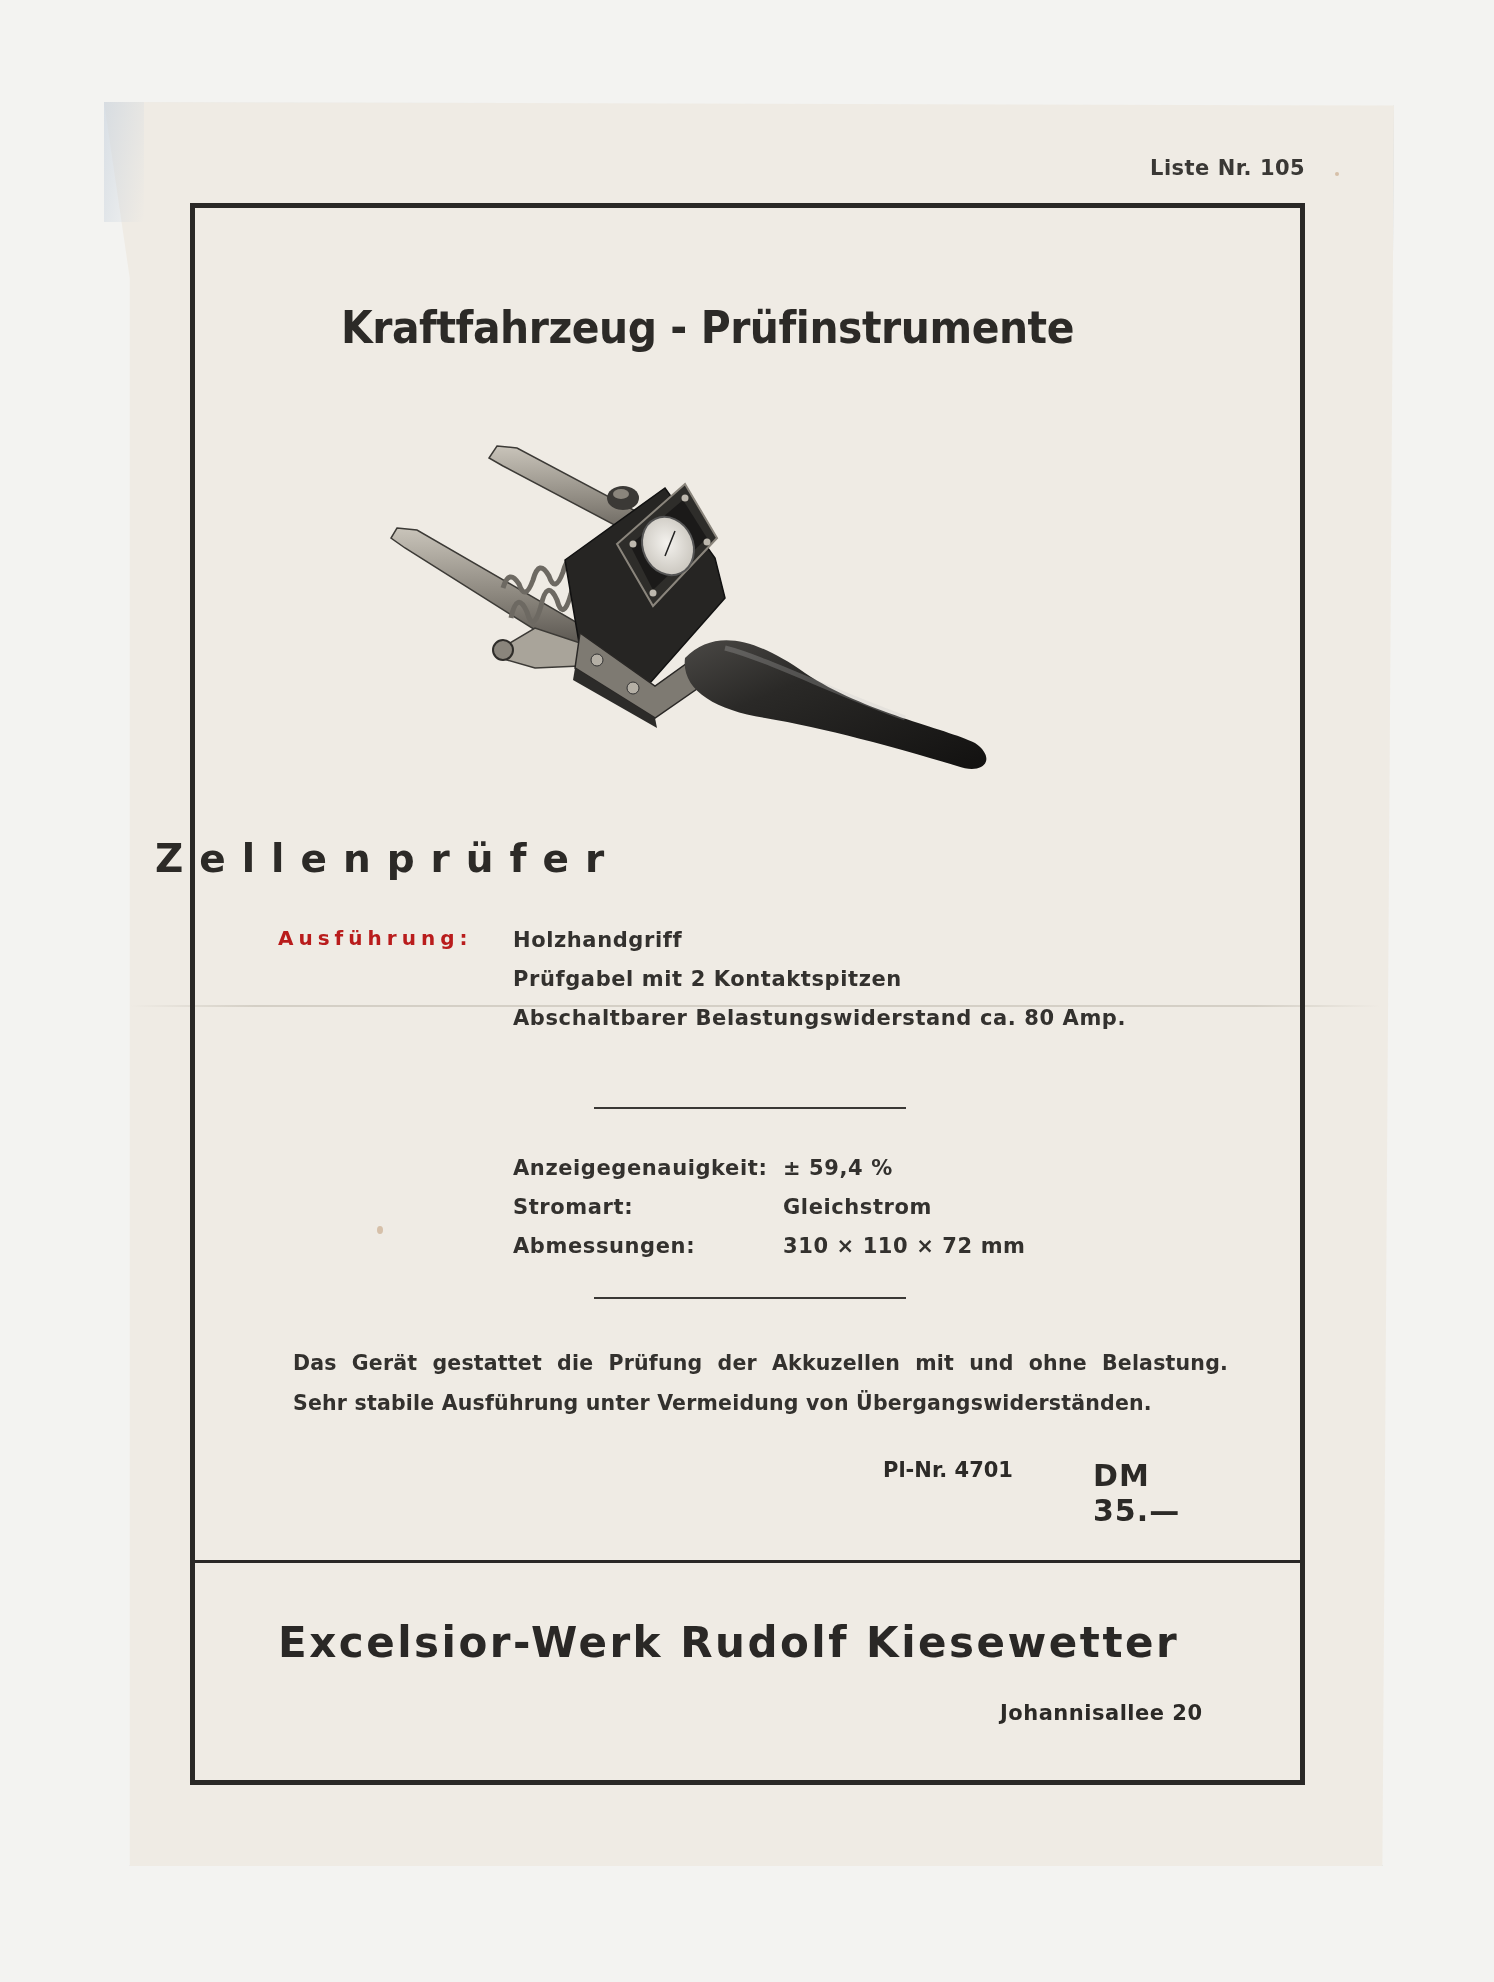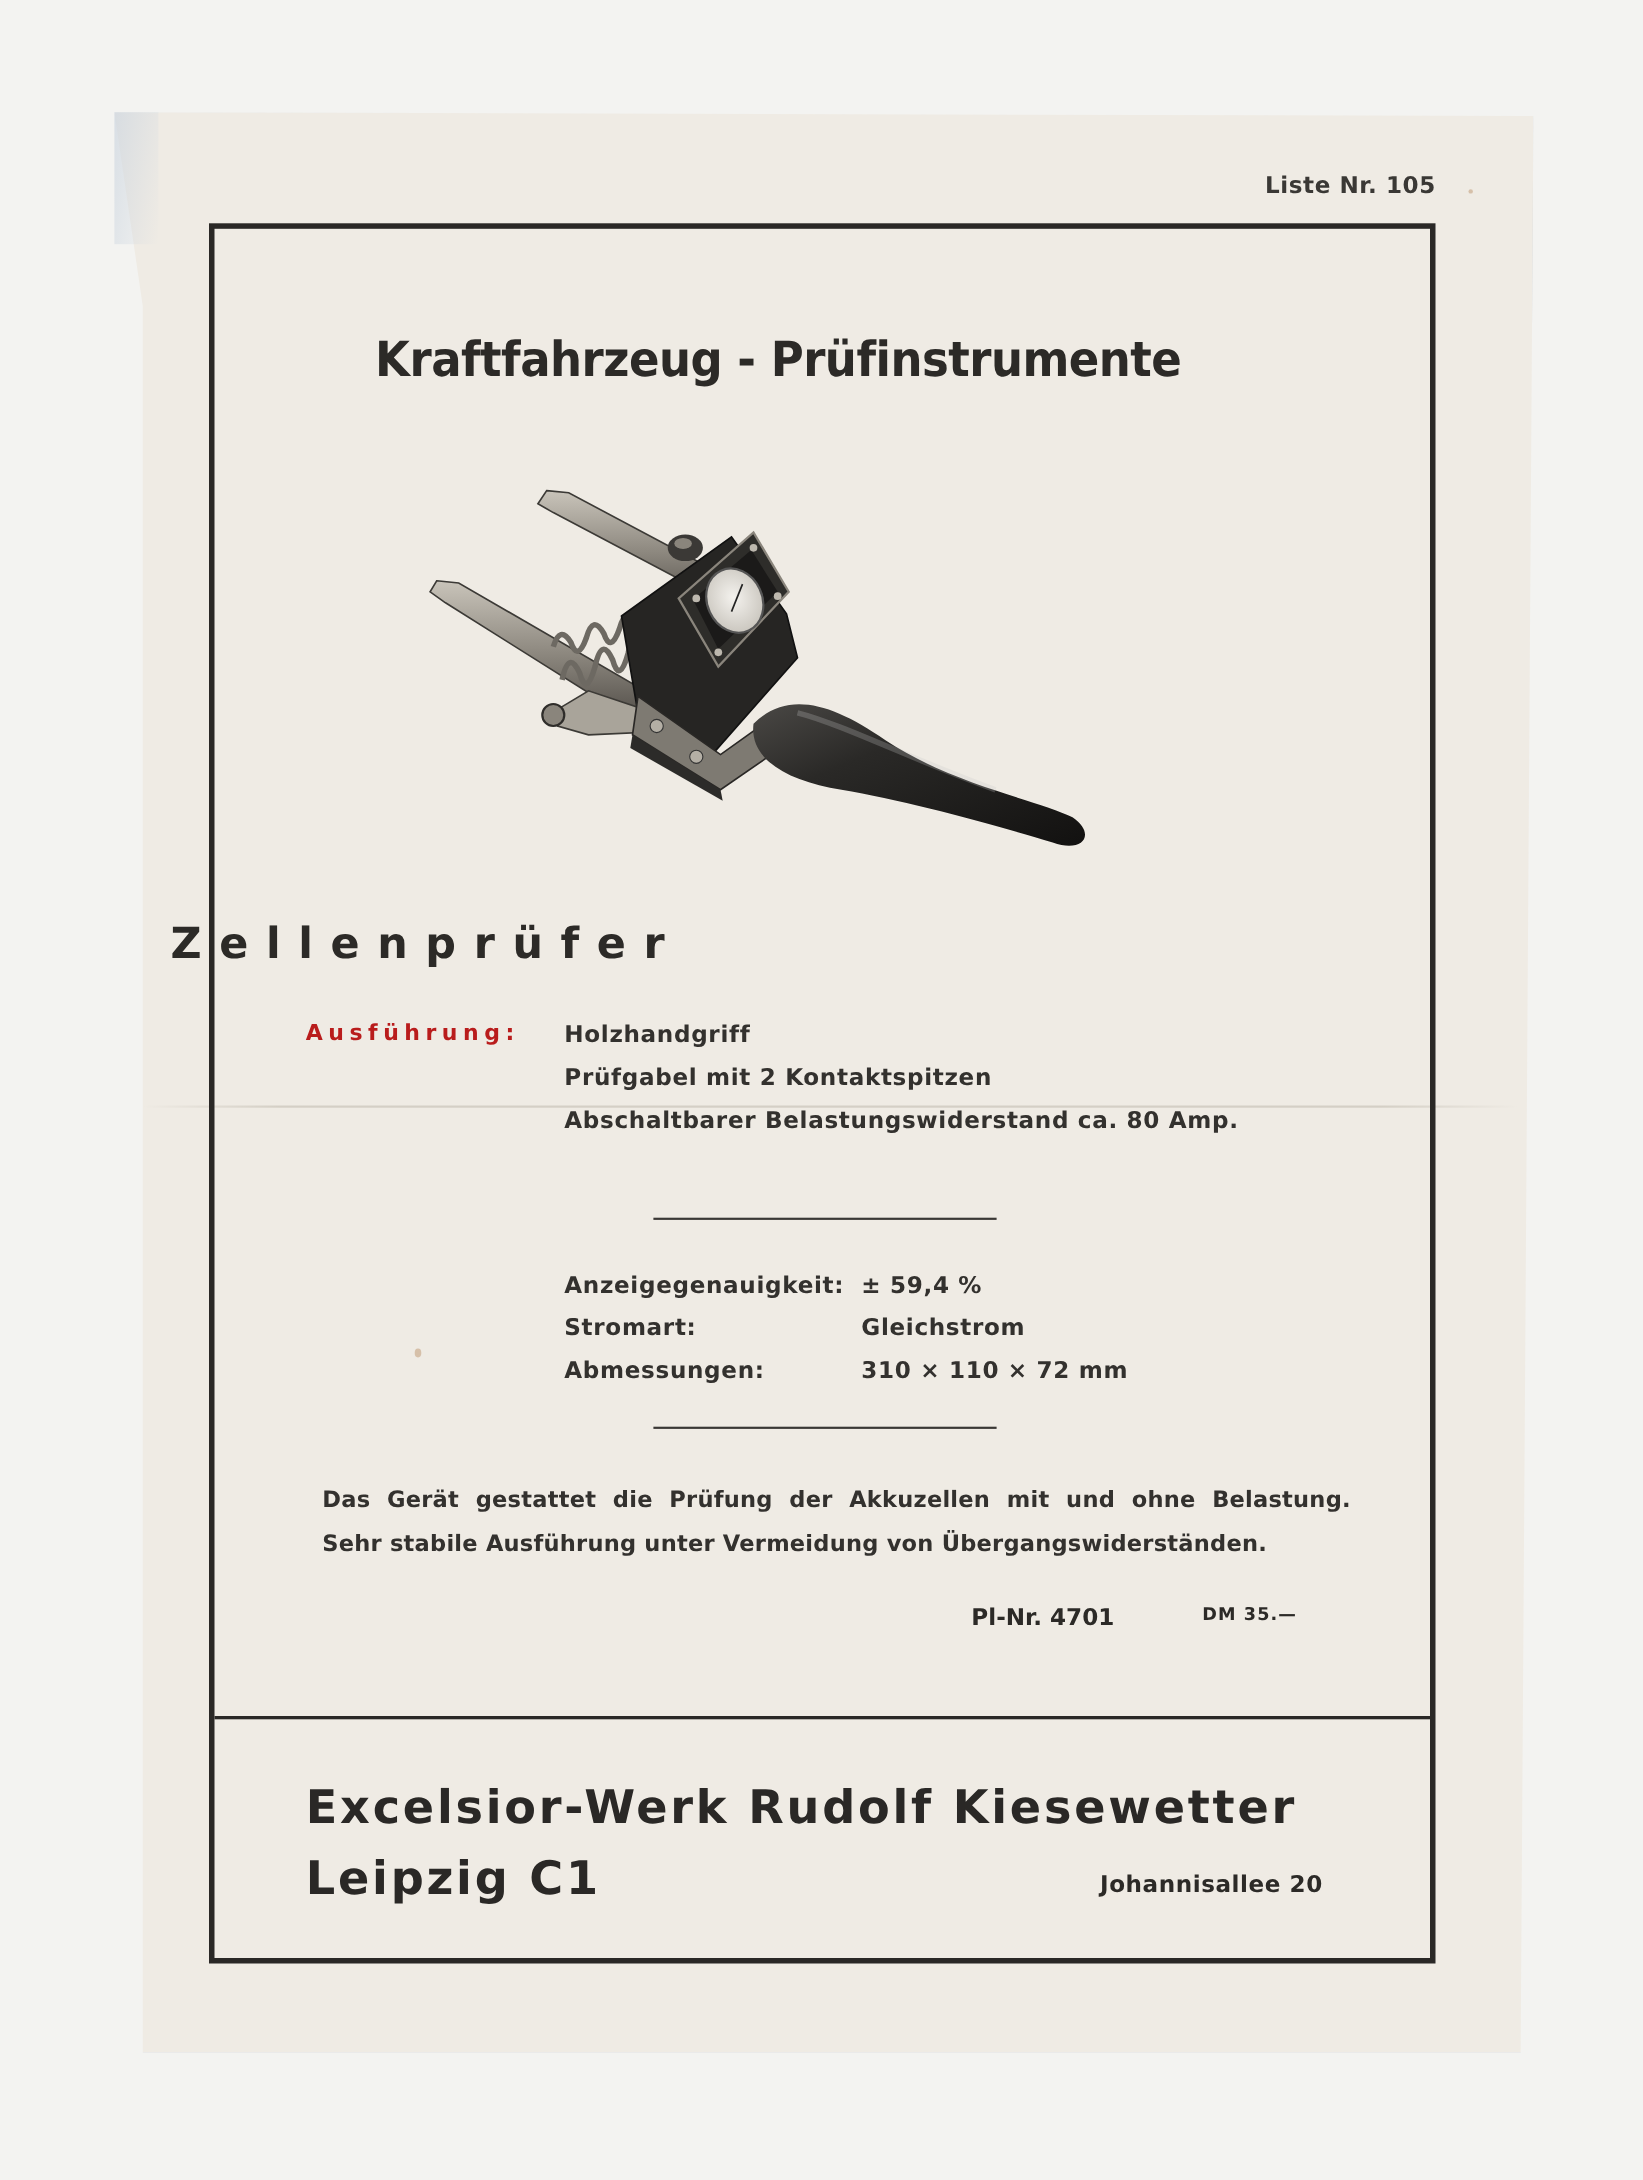--- a/index.html
+++ b/index.html
@@ -163,21 +163,21 @@
     font-weight: bold;
     color: #2c2a27;
   }
   .pl-nr {
     position: absolute;
     left: 688px;
   }
   .price {
     position: absolute;
     left: 898px;
-    font-size: 16px;
+    font-size: 30px;
     letter-spacing: 1px;
   }
   .footer-sep {
     position: absolute;
     left: 0;
     top: 1352px;
     width: 100%;
     height: 3px;
     background: #2a2826;
   }
@@ -321,15 +321,14 @@
   </div>
 
   <div class="price-row">
     <span class="pl-nr">Pl-Nr. 4701</span>
     <span class="price">DM 35.—</span>
   </div>
 
   <div class="footer-sep"></div>
 
   <div class="company">Excelsior-Werk Rudolf Kiesewetter</div>
-  <div class="city">Leipzig C1</div>
   <div class="address">Johannisallee 20</div>
 </div>
 
 </body></html>

